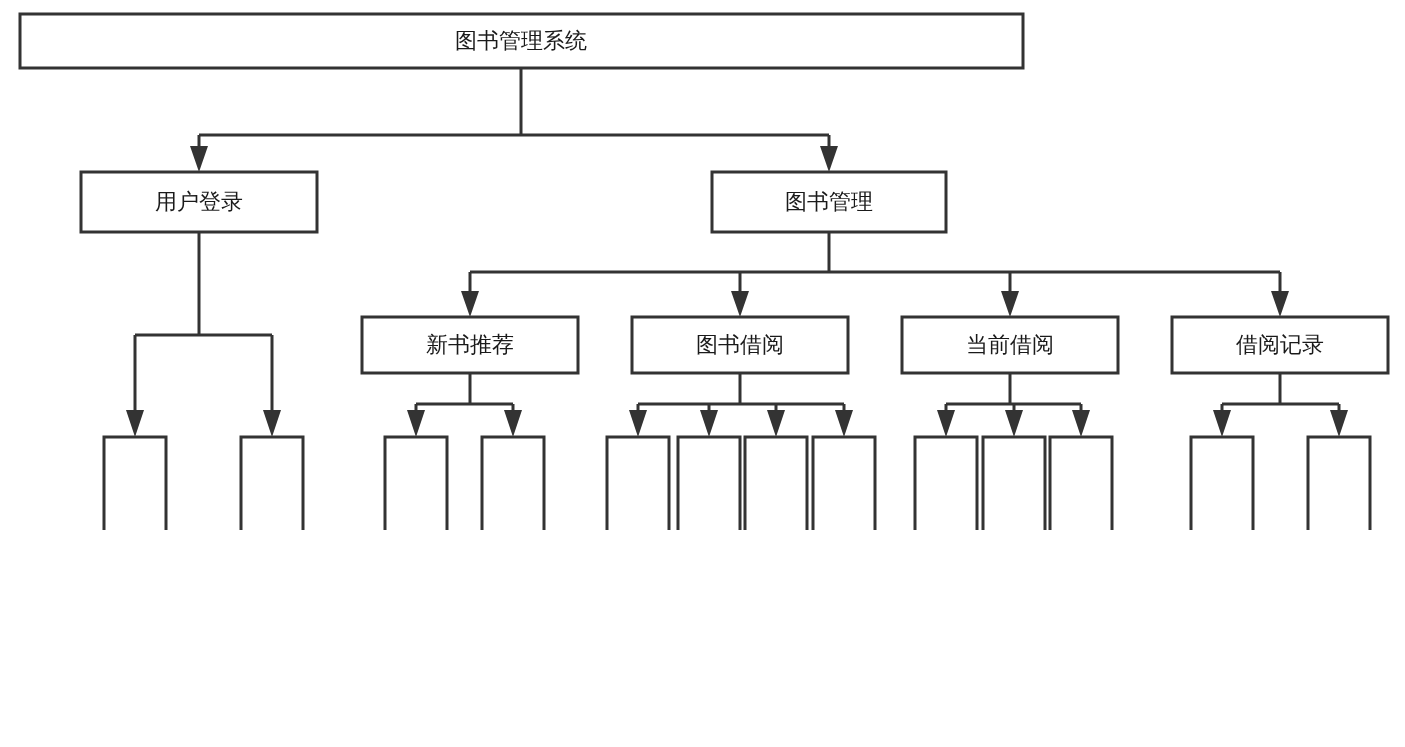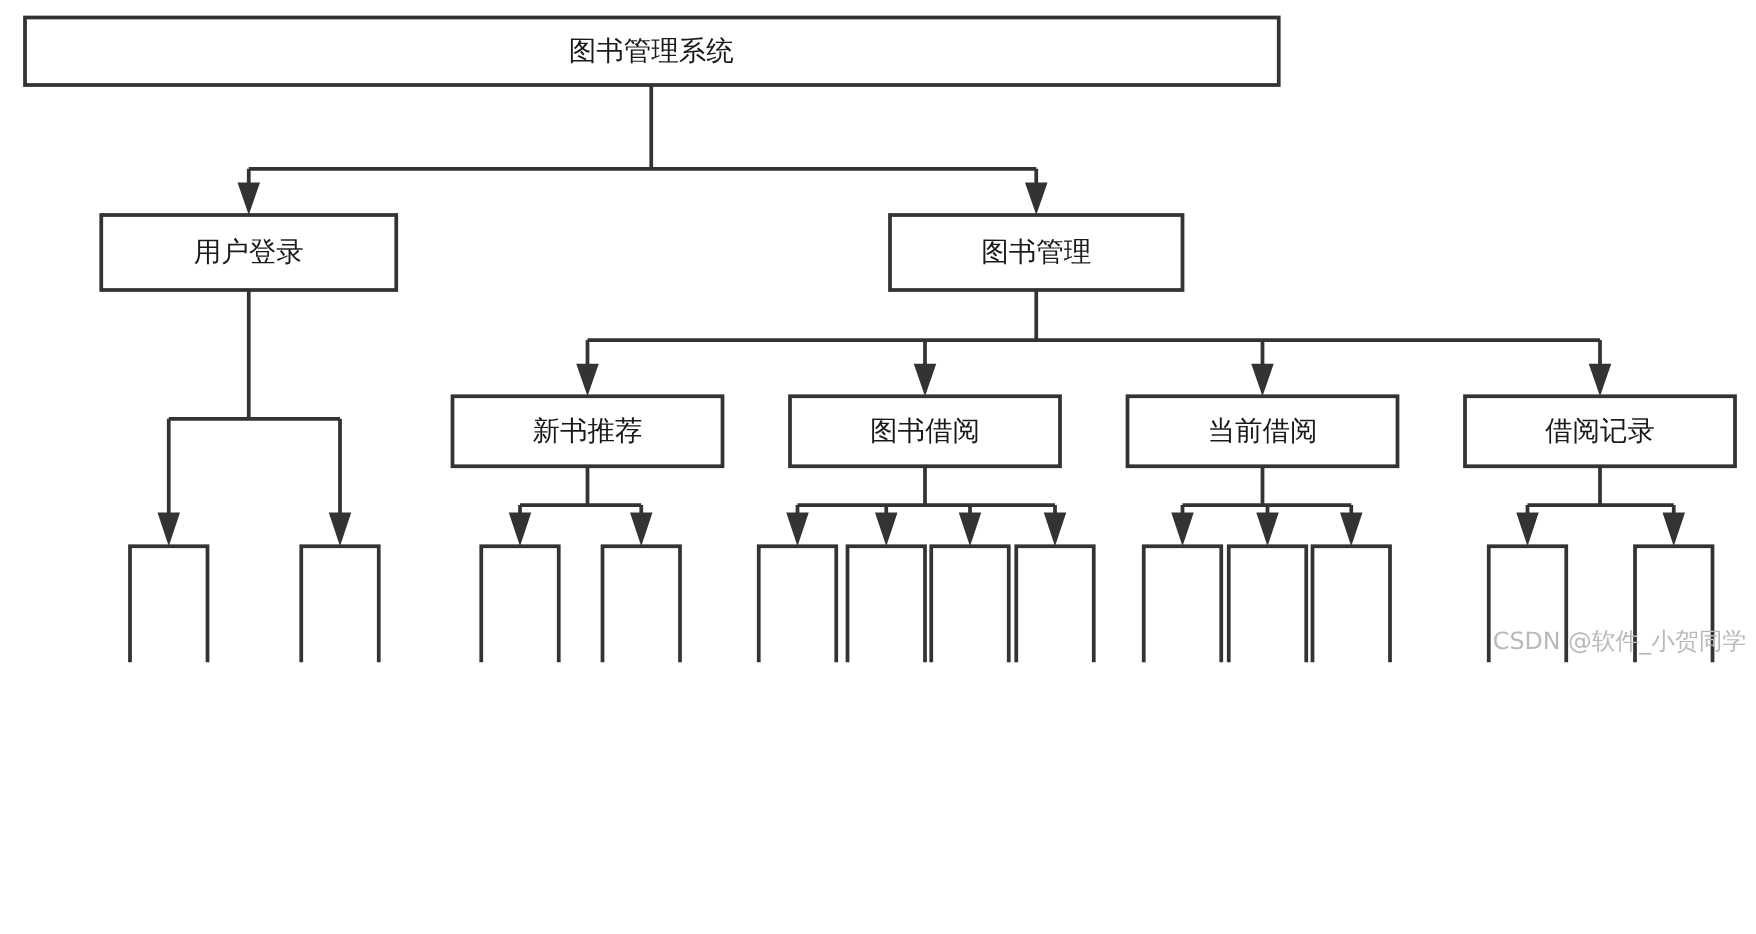--- a/index.html
+++ b/index.html
@@ -197,14 +197,13 @@
   <div class="node-label-v" style="left:607px; top:437px; width:62px; height:296px;">查询图书</div>
   <div class="node-label-v" style="left:678px; top:437px; width:62px; height:296px; align-items:flex-start; padding-top:6px; box-sizing:border-box;">新增图书（管理员）</div>
   <div class="node-label-v" style="left:745px; top:437px; width:62px; height:296px; align-items:flex-start; padding-top:6px; box-sizing:border-box;">编辑图书（管理员）</div>
   <div class="node-label-v" style="left:813px; top:437px; width:62px; height:296px;">借阅图书</div>
   <div class="node-label-v" style="left:915px; top:437px; width:62px; height:296px;">查询图书</div>
   <div class="node-label-v" style="left:983px; top:437px; width:62px; height:296px;">归还图书</div>
   <div class="node-label-v" style="left:1050px; top:437px; width:62px; height:296px; align-items:flex-start; padding-top:6px; box-sizing:border-box;">确认归还（管理员）</div>
   <div class="node-label-v" style="left:1191px; top:437px; width:62px; height:296px;">新增借阅记录</div>
   <div class="node-label-v" style="left:1308px; top:437px; width:62px; height:296px;">查询借阅记录</div>
 
-  <div class="watermark">CSDN @软件_小贺同学</div>
 </div>
 
 </body></html>

